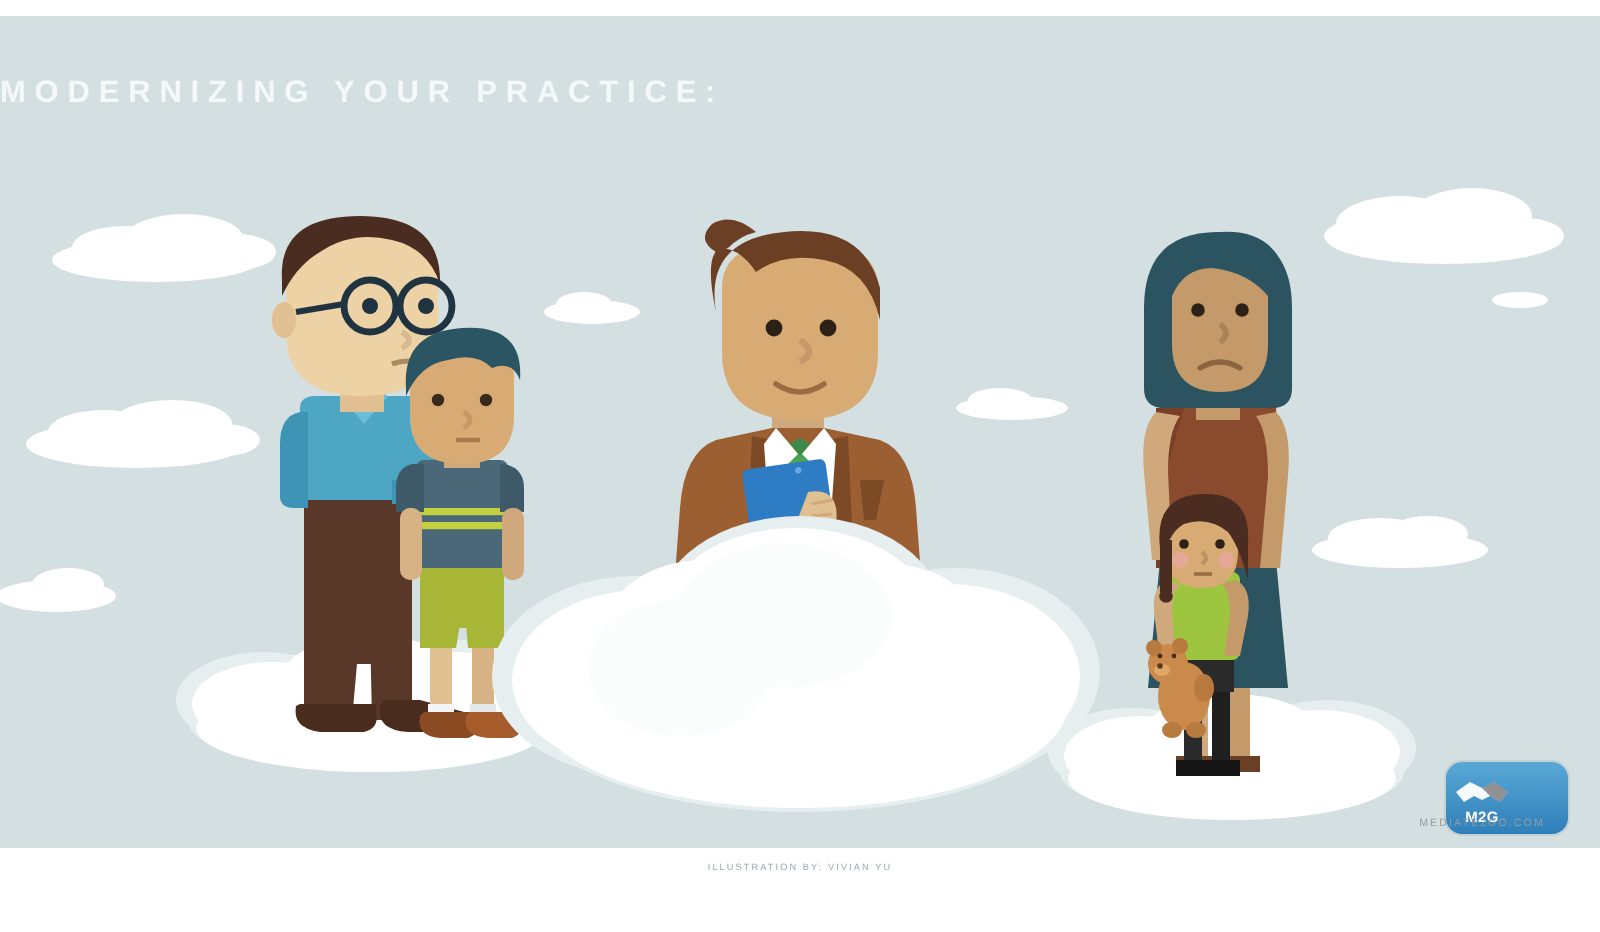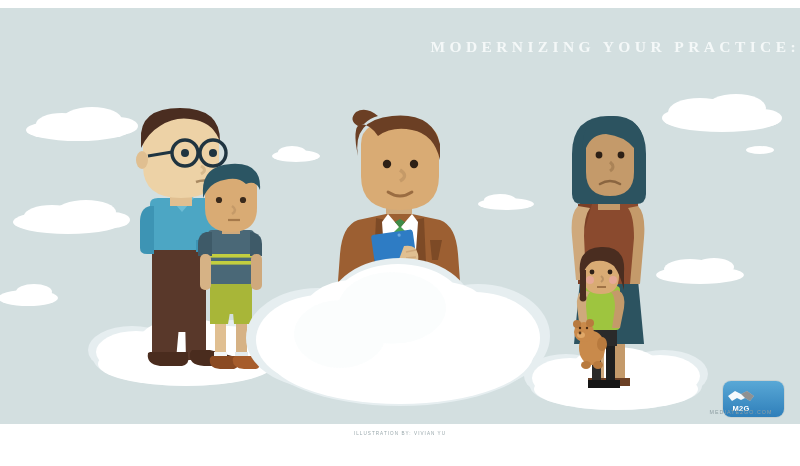--- a/index.html
+++ b/index.html
@@ -1,21 +1,21 @@
 <!DOCTYPE html>
 <html><head>
 <meta charset="utf-8">
 <style>
   html,body{margin:0;padding:0;background:#ffffff;}
   body{font-family:"Liberation Sans", sans-serif;}
   #stage{position:relative;width:800px;height:466px;background:#ffffff;overflow:hidden;}
   #sky{position:absolute;left:0;top:8px;width:800px;height:416px;background:#d3dfe0;overflow:hidden;}
   #credit-band{position:absolute;left:0;top:424px;width:800px;height:42px;background:#ffffff;}
 
-  .title-wrap{position:absolute;left:0;top:36px;width:800px;text-align:right;pointer-events:none;font-family:Liberation Serif, serif;}
+  .title-wrap{position:absolute;left:0;top:36px;width:800px;text-align:left;pointer-events:none;}
   .title-1{font-size:15.5px;letter-spacing:4.4px;color:#f4f8f8;font-weight:bold;line-height:22px;}
   .title-2{font-size:13px;letter-spacing:4.2px;color:#eef4f4;font-weight:normal;line-height:20px;margin-top:4px;}
 
   .credit{position:absolute;left:0;top:431px;width:800px;text-align:center;
           font-size:4.6px;letter-spacing:1.05px;color:#9aa8ac;}
 
   .logo-box{position:absolute;left:723px;top:381px;width:36px;height:36px;border-radius:8px;
             background:linear-gradient(#59a8d6,#2f7fba);box-shadow:0 0 0 1px rgba(0,0,0,.06);padding-left:25px;}
   .logo-tag{position:absolute;left:698px;top:409px;width:86px;text-align:center;
             font-size:5.3px;letter-spacing:1.05px;color:#8e9ea3;}

